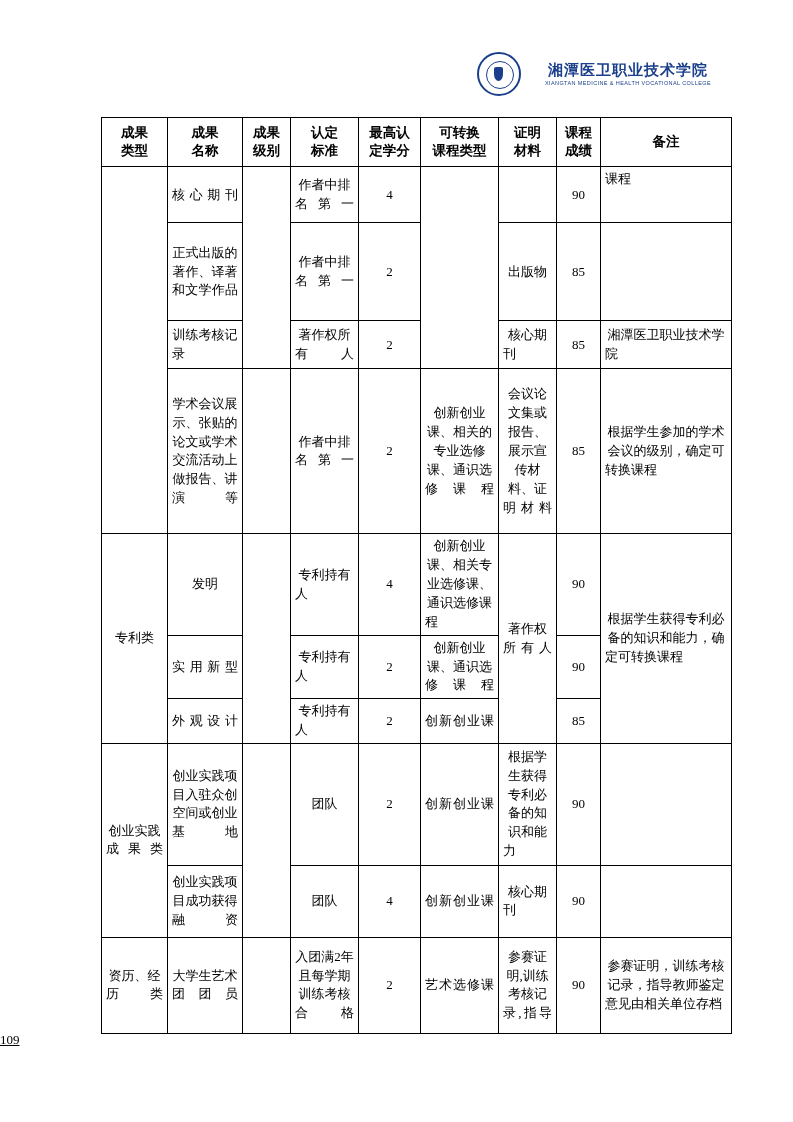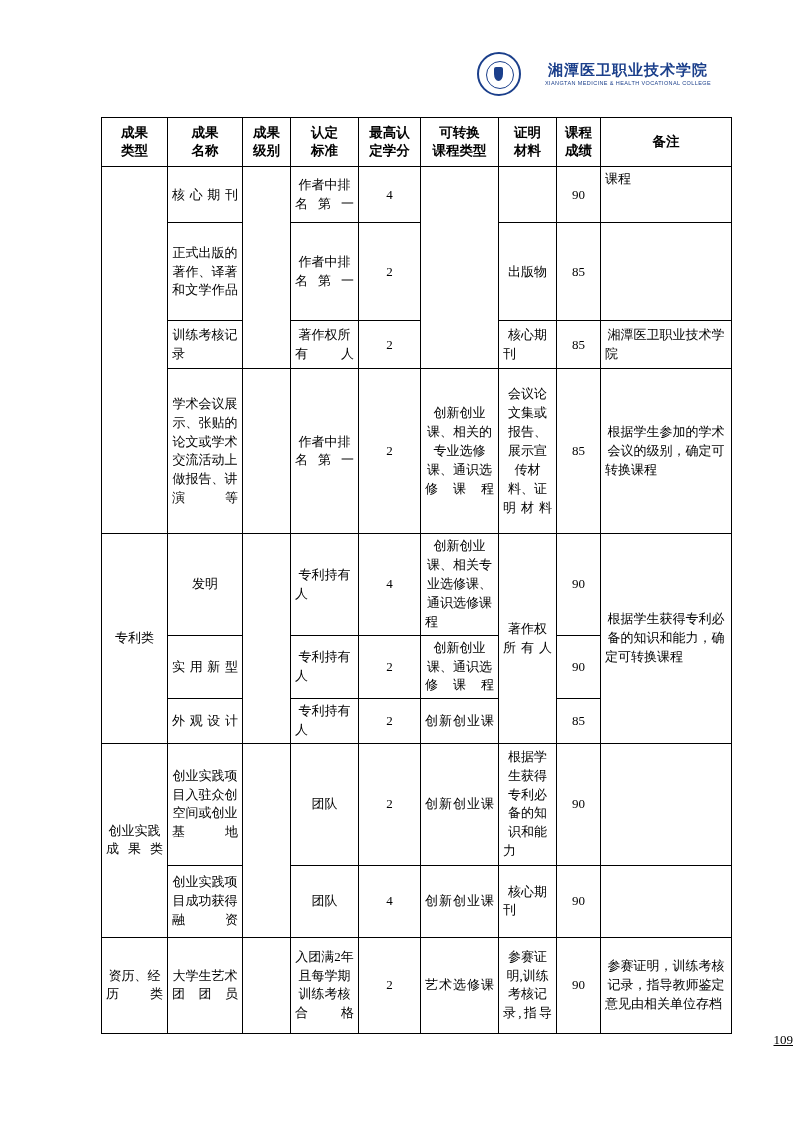--- a/index.html
+++ b/index.html
@@ -122,21 +122,21 @@
     padding-right: 4px;
     line-height: 1.5;
   }
   .ctr { text-align: center; }
 
   .pagenum {
     position: absolute;
     left: 0;
     right: 0;
     top: 1032px;
-    text-align: right;
+    text-align: left;
     font-size: 13px;
     font-family: "Liberation Serif", serif;
     text-decoration: underline;
   }
 </style>
 </head>
 <body>
 
 <div class="page">
 

